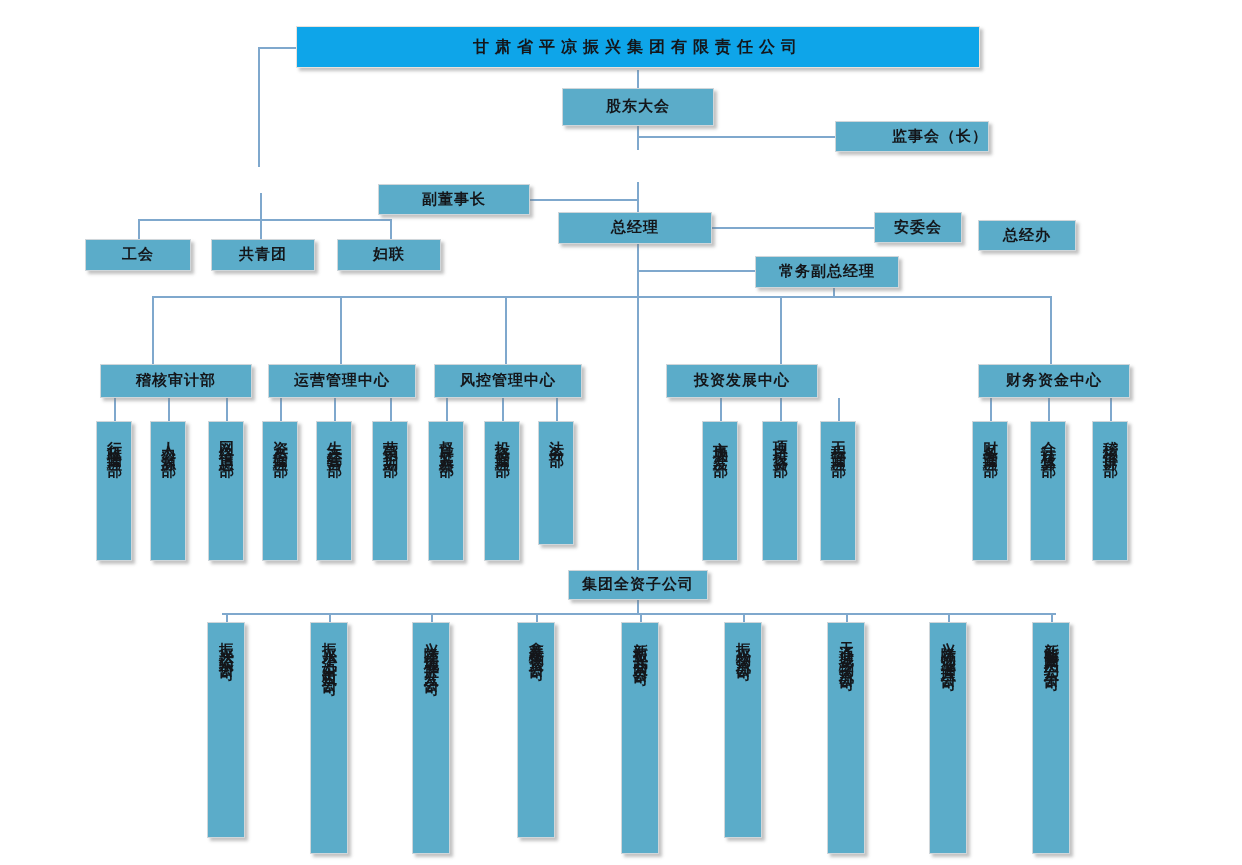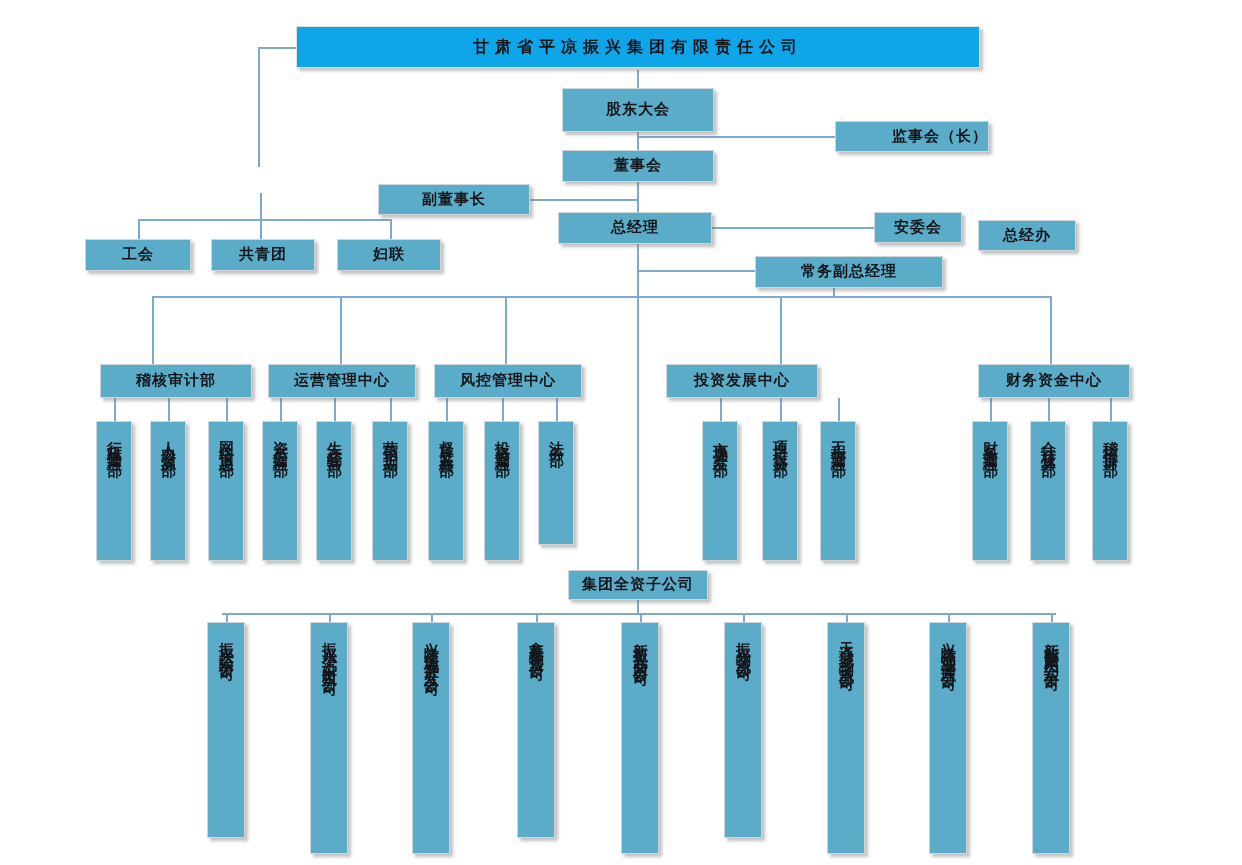--- a/index.html
+++ b/index.html
@@ -92,49 +92,46 @@
   <div class="ln v" style="left:260px;top:219px;height:20px;"></div>
   <div class="ln v" style="left:390px;top:219px;height:20px;"></div>
 
   <div class="ln h" style="left:222px;top:613px;width:834px;"></div>
   <div class="ln v" style="left:637px;top:600px;height:13px;"></div>
 
   <div class="node root" style="left:296px;top:26px;width:684px;height:42px;">
     <span>甘肃省平凉振兴集团有限责任公司</span>
   </div>
 
-  <div class="node h" style="left:562px;top:88px;width:152px;height:44px;">
+  <div class="node h" style="left:562px;top:88px;width:152px;height:38px;">
     <span>股东大会</span>
   </div>
 
   <div class="node h" style="left:835px;top:121px;width:154px;height:31px;justify-content:flex-end;">
     <span>监事会（长）</span>
   </div>
 
-  <div class="node h" style="left:562px;top:150px;width:152px;height:32px;">
-    <span>董事会</span>
-  </div>
 
   <div class="node h" style="left:558px;top:212px;width:154px;height:32px;">
     <span>总经理</span>
   </div>
 
   <div class="node h" style="left:378px;top:184px;width:152px;height:31px;">
     <span>副董事长</span>
   </div>
 
   <div class="node h" style="left:874px;top:212px;width:88px;height:31px;">
     <span>安委会</span>
   </div>
 
   <div class="node h" style="left:978px;top:212px;width:98px;height:31px;margin-top:8px;">
     <span>总经办</span>
   </div>
 
-  <div class="node h" style="left:755px;top:256px;width:188px;height:32px;">
+  <div class="node h" style="left:755px;top:256px;width:144px;height:32px;">
     <span>常务副总经理</span>
   </div>
 
 
   <div class="node h" style="left:85px;top:239px;width:106px;height:32px;">
     <span>工会</span>
   </div>
 
   <div class="node h" style="left:211px;top:239px;width:104px;height:32px;">
     <span>共青团</span>

